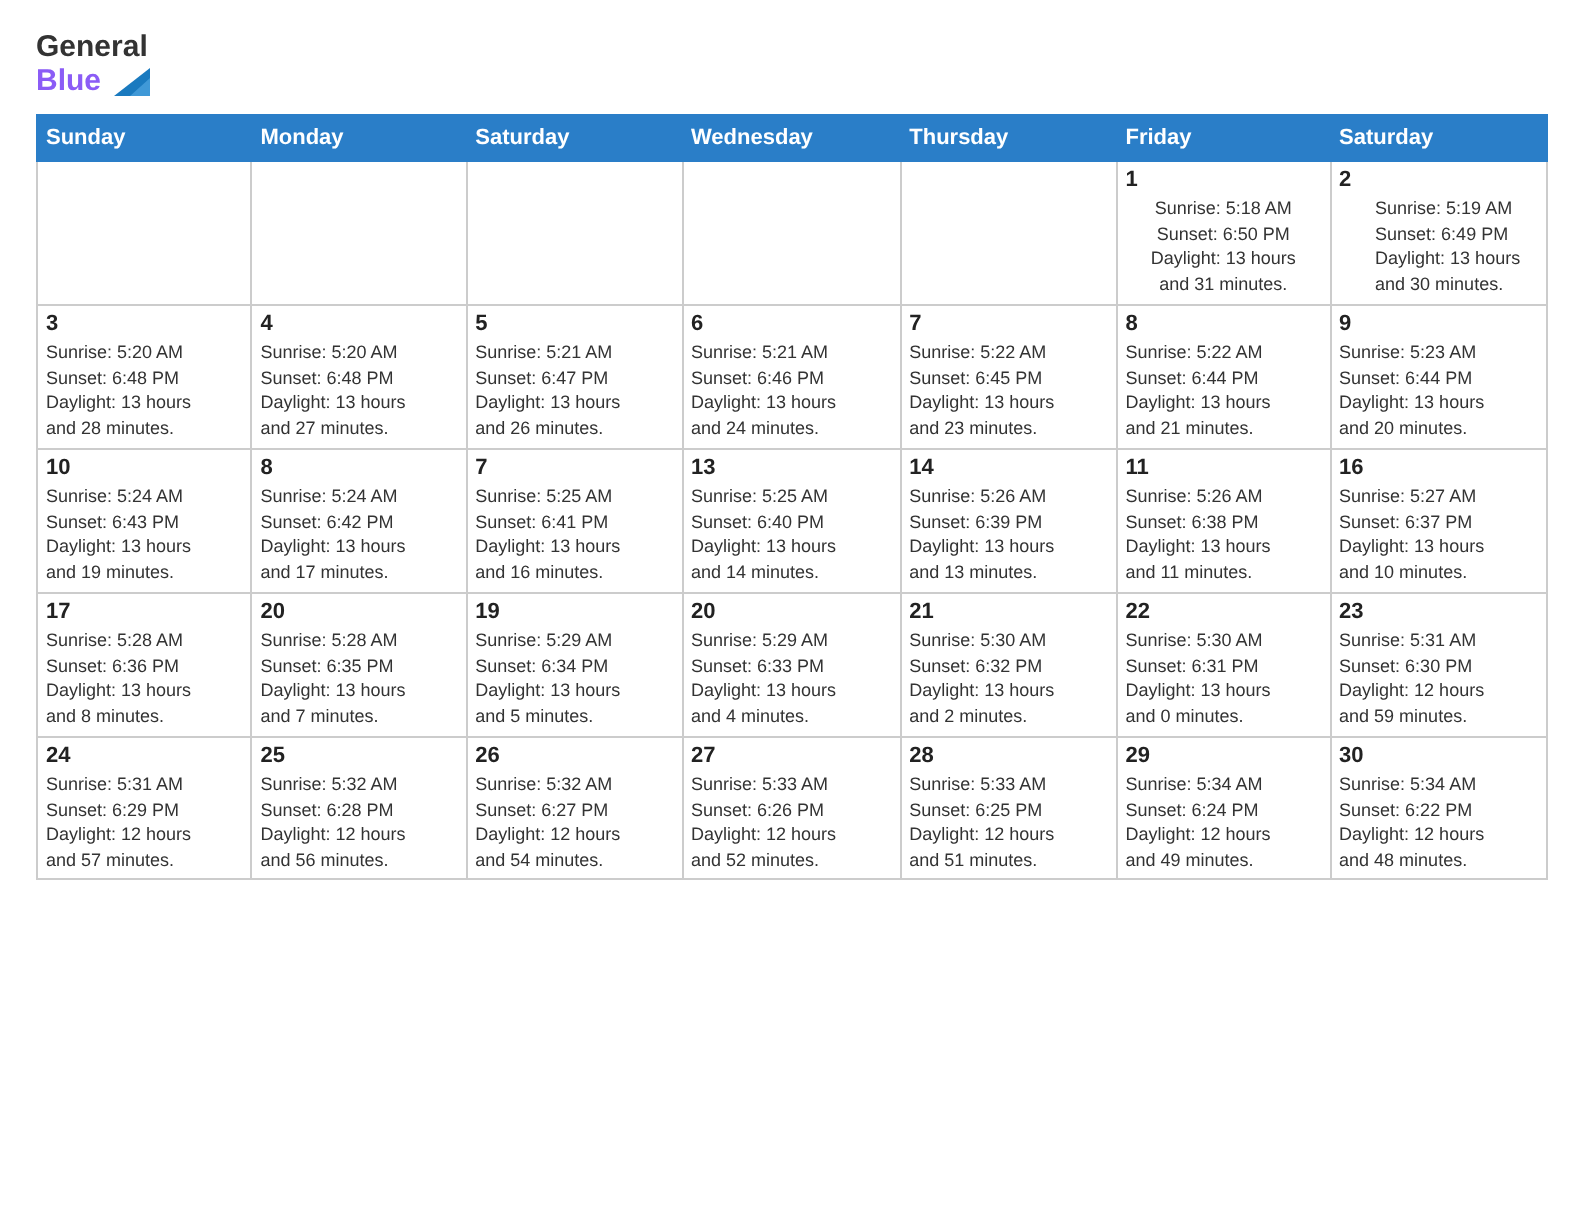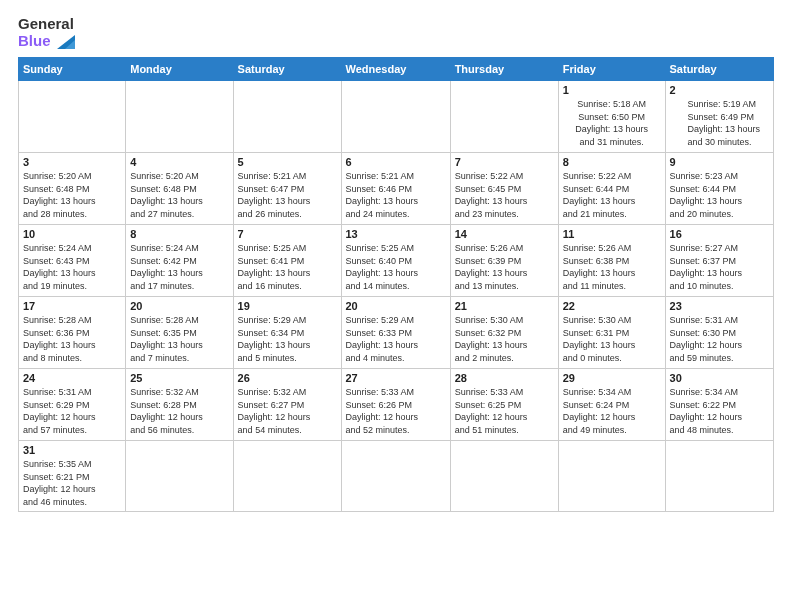--- a/index.html
+++ b/index.html
@@ -338,30 +338,15 @@
 and 49 minutes.</div>
           </td>
           <td>
             <div class="day-number">30</div>
             <div class="day-info" style="white-space: pre-line;">Sunrise: 5:34 AM
 Sunset: 6:22 PM
 Daylight: 12 hours
 and 48 minutes.</div>
           </td>
         </tr>
-        <tr>
-          <td>
-            <div class="day-number">31</div>
-            <div class="day-info" style="white-space: pre-line;">Sunrise: 5:35 AM
-Sunset: 6:21 PM
-Daylight: 12 hours
-and 46 minutes.</div>
-          </td>
-          <td class="last-row-cell"></td>
-          <td class="last-row-cell"></td>
-          <td class="last-row-cell"></td>
-          <td class="last-row-cell"></td>
-          <td class="last-row-cell"></td>
-          <td class="last-row-cell"></td>
-        </tr>
       </tbody>
   </table>
 </div>
 
 </body></html>

